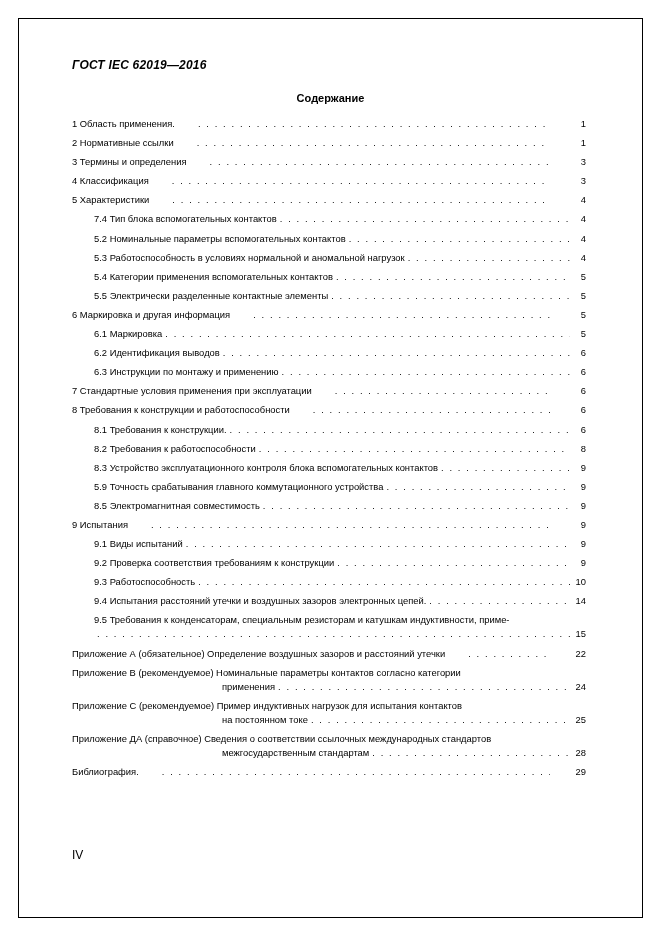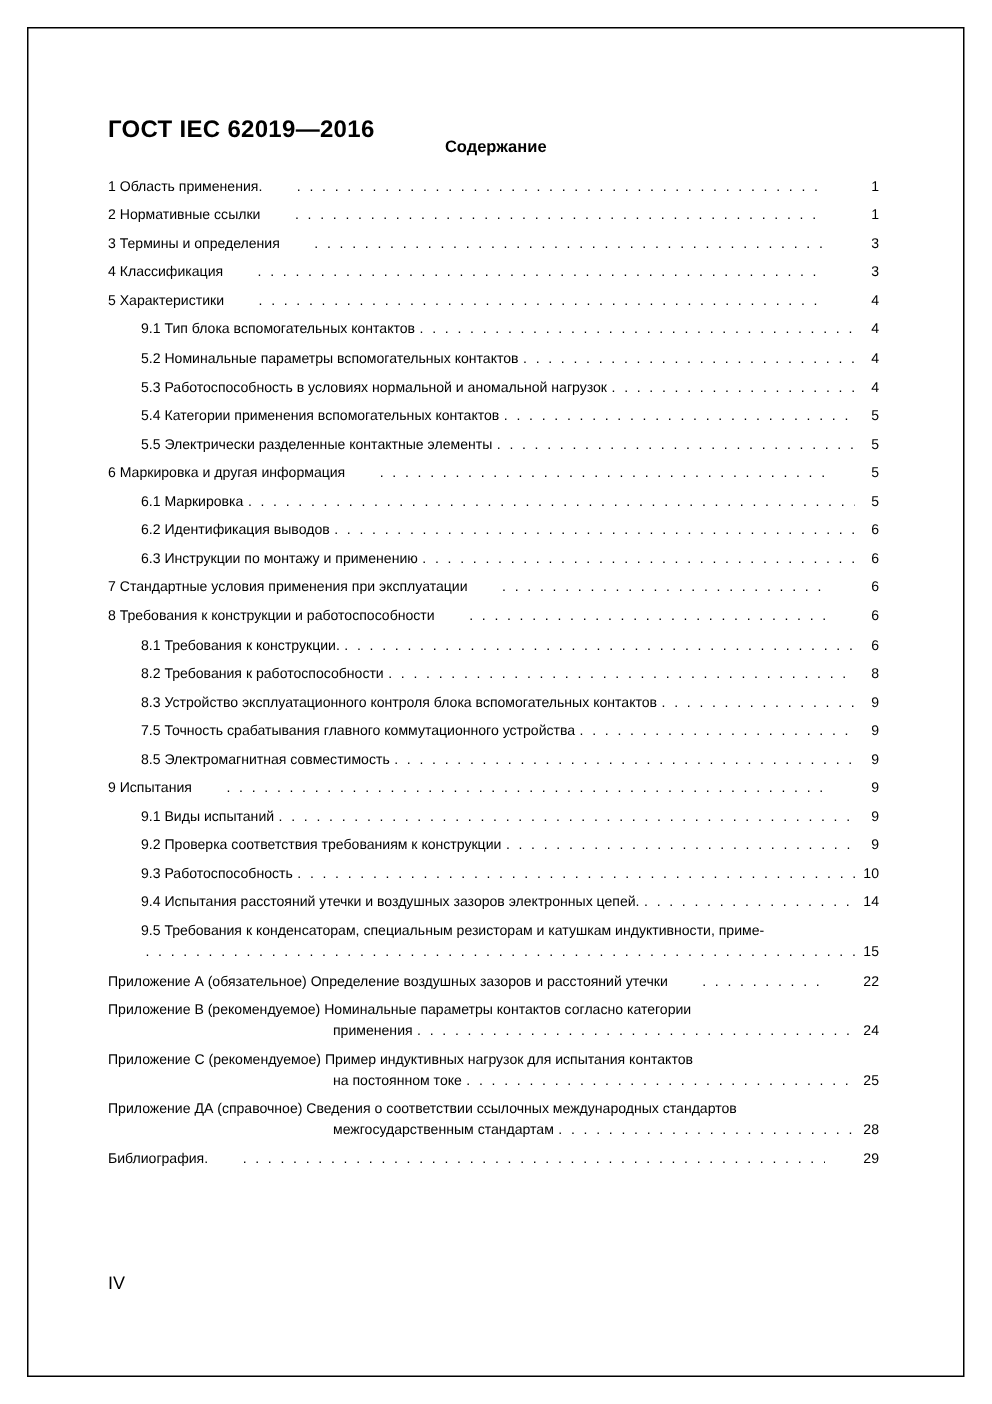--- a/index.html
+++ b/index.html
@@ -26,24 +26,25 @@
     left: 18px;
     top: 18px;
     right: 18px;
     bottom: 18px;
     border: 1px solid #000000;
     pointer-events: none;
   }
   .header {
     position: absolute;
     left: 72px;
-    top: 78px;
-    font-size: 16px;
+    top: 58px;
+    font-size: 12px;
     font-weight: bold;
     letter-spacing: 0.2px;
+    font-style: italic;
   }
   .title {
     position: absolute;
     left: 0;
     right: 0;
     top: 92px;
     text-align: center;
     font-size: 11px;
     font-weight: bold;
   }
@@ -142,21 +143,21 @@
         <span class="lbl">4 Классификация</span>
         <span class="dots">. . . . . . . . . . . . . . . . . . . . . . . . . . . . . . . . . . . . . . . . . . . . . . . . . . . . . . . . . . . . . . . . . . . . . . . . . . . . . . . . . . . . . . . . . . . . . . . . . . . . . . . . . . . . . . . . . . . . . . . . . . . . . . . . . . . . . . . . . . . . . . . . . . . . . . . . . . . . . . . . . . . . . . . . . . . . . . . . . . . . . . . . . . . . . . . . . . . . . . . . </span>
         <span class="pg">3</span>
       </div>
       <div class="toc-entry lvl1">
         <span class="lbl">5 Характеристики</span>
         <span class="dots">. . . . . . . . . . . . . . . . . . . . . . . . . . . . . . . . . . . . . . . . . . . . . . . . . . . . . . . . . . . . . . . . . . . . . . . . . . . . . . . . . . . . . . . . . . . . . . . . . . . . . . . . . . . . . . . . . . . . . . . . . . . . . . . . . . . . . . . . . . . . . . . . . . . . . . . . . . . . . . . . . . . . . . . . . . . . . . . . . . . . . . . . . . . . . . . . . . . . . . . . </span>
         <span class="pg">4</span>
       </div>
       <div class="toc-entry lvl2">
-        <span class="lbl">9.1 Тип блока вспомогательных контактов</span>
+        <span class="lbl">7.4 Тип блока вспомогательных контактов</span>
         <span class="dots">. . . . . . . . . . . . . . . . . . . . . . . . . . . . . . . . . . . . . . . . . . . . . . . . . . . . . . . . . . . . . . . . . . . . . . . . . . . . . . . . . . . . . . . . . . . . . . . . . . . . . . . . . . . . . . . . . . . . . . . . . . . . . . . . . . . . . . . . . . . . . . . . . . . . . . . . . . . . . . . . . . . . . . . . . . . . . . . . . . . . . . . . . . . . . . . . . . . . . . . . </span>
         <span class="pg">4</span>
       </div>
       <div class="toc-entry lvl2">
         <span class="lbl">5.2 Номинальные параметры вспомогательных контактов</span>
         <span class="dots">. . . . . . . . . . . . . . . . . . . . . . . . . . . . . . . . . . . . . . . . . . . . . . . . . . . . . . . . . . . . . . . . . . . . . . . . . . . . . . . . . . . . . . . . . . . . . . . . . . . . . . . . . . . . . . . . . . . . . . . . . . . . . . . . . . . . . . . . . . . . . . . . . . . . . . . . . . . . . . . . . . . . . . . . . . . . . . . . . . . . . . . . . . . . . . . . . . . . . . . . </span>
         <span class="pg">4</span>
       </div>
       <div class="toc-entry lvl2">
         <span class="lbl">5.3 Работоспособность в условиях нормальной и аномальной нагрузок</span>
@@ -212,21 +213,21 @@
         <span class="lbl">8.2 Требования к работоспособности</span>
         <span class="dots">. . . . . . . . . . . . . . . . . . . . . . . . . . . . . . . . . . . . . . . . . . . . . . . . . . . . . . . . . . . . . . . . . . . . . . . . . . . . . . . . . . . . . . . . . . . . . . . . . . . . . . . . . . . . . . . . . . . . . . . . . . . . . . . . . . . . . . . . . . . . . . . . . . . . . . . . . . . . . . . . . . . . . . . . . . . . . . . . . . . . . . . . . . . . . . . . . . . . . . . . </span>
         <span class="pg">8</span>
       </div>
       <div class="toc-entry lvl2">
         <span class="lbl">8.3 Устройство эксплуатационного контроля блока вспомогательных  контактов</span>
         <span class="dots">. . . . . . . . . . . . . . . . . . . . . . . . . . . . . . . . . . . . . . . . . . . . . . . . . . . . . . . . . . . . . . . . . . . . . . . . . . . . . . . . . . . . . . . . . . . . . . . . . . . . . . . . . . . . . . . . . . . . . . . . . . . . . . . . . . . . . . . . . . . . . . . . . . . . . . . . . . . . . . . . . . . . . . . . . . . . . . . . . . . . . . . . . . . . . . . . . . . . . . . . </span>
         <span class="pg">9</span>
       </div>
       <div class="toc-entry lvl2">
-        <span class="lbl">7.5 Точность срабатывания главного коммутационного устройства</span>
+        <span class="lbl">5.9 Точность срабатывания главного коммутационного устройства</span>
         <span class="dots">. . . . . . . . . . . . . . . . . . . . . . . . . . . . . . . . . . . . . . . . . . . . . . . . . . . . . . . . . . . . . . . . . . . . . . . . . . . . . . . . . . . . . . . . . . . . . . . . . . . . . . . . . . . . . . . . . . . . . . . . . . . . . . . . . . . . . . . . . . . . . . . . . . . . . . . . . . . . . . . . . . . . . . . . . . . . . . . . . . . . . . . . . . . . . . . . . . . . . . . . </span>
         <span class="pg">9</span>
       </div>
       <div class="toc-entry lvl2">
         <span class="lbl">8.5 Электромагнитная совместимость</span>
         <span class="dots">. . . . . . . . . . . . . . . . . . . . . . . . . . . . . . . . . . . . . . . . . . . . . . . . . . . . . . . . . . . . . . . . . . . . . . . . . . . . . . . . . . . . . . . . . . . . . . . . . . . . . . . . . . . . . . . . . . . . . . . . . . . . . . . . . . . . . . . . . . . . . . . . . . . . . . . . . . . . . . . . . . . . . . . . . . . . . . . . . . . . . . . . . . . . . . . . . . . . . . . . </span>
         <span class="pg">9</span>
       </div>
       <div class="toc-entry lvl1">
         <span class="lbl">9 Испытания</span>

